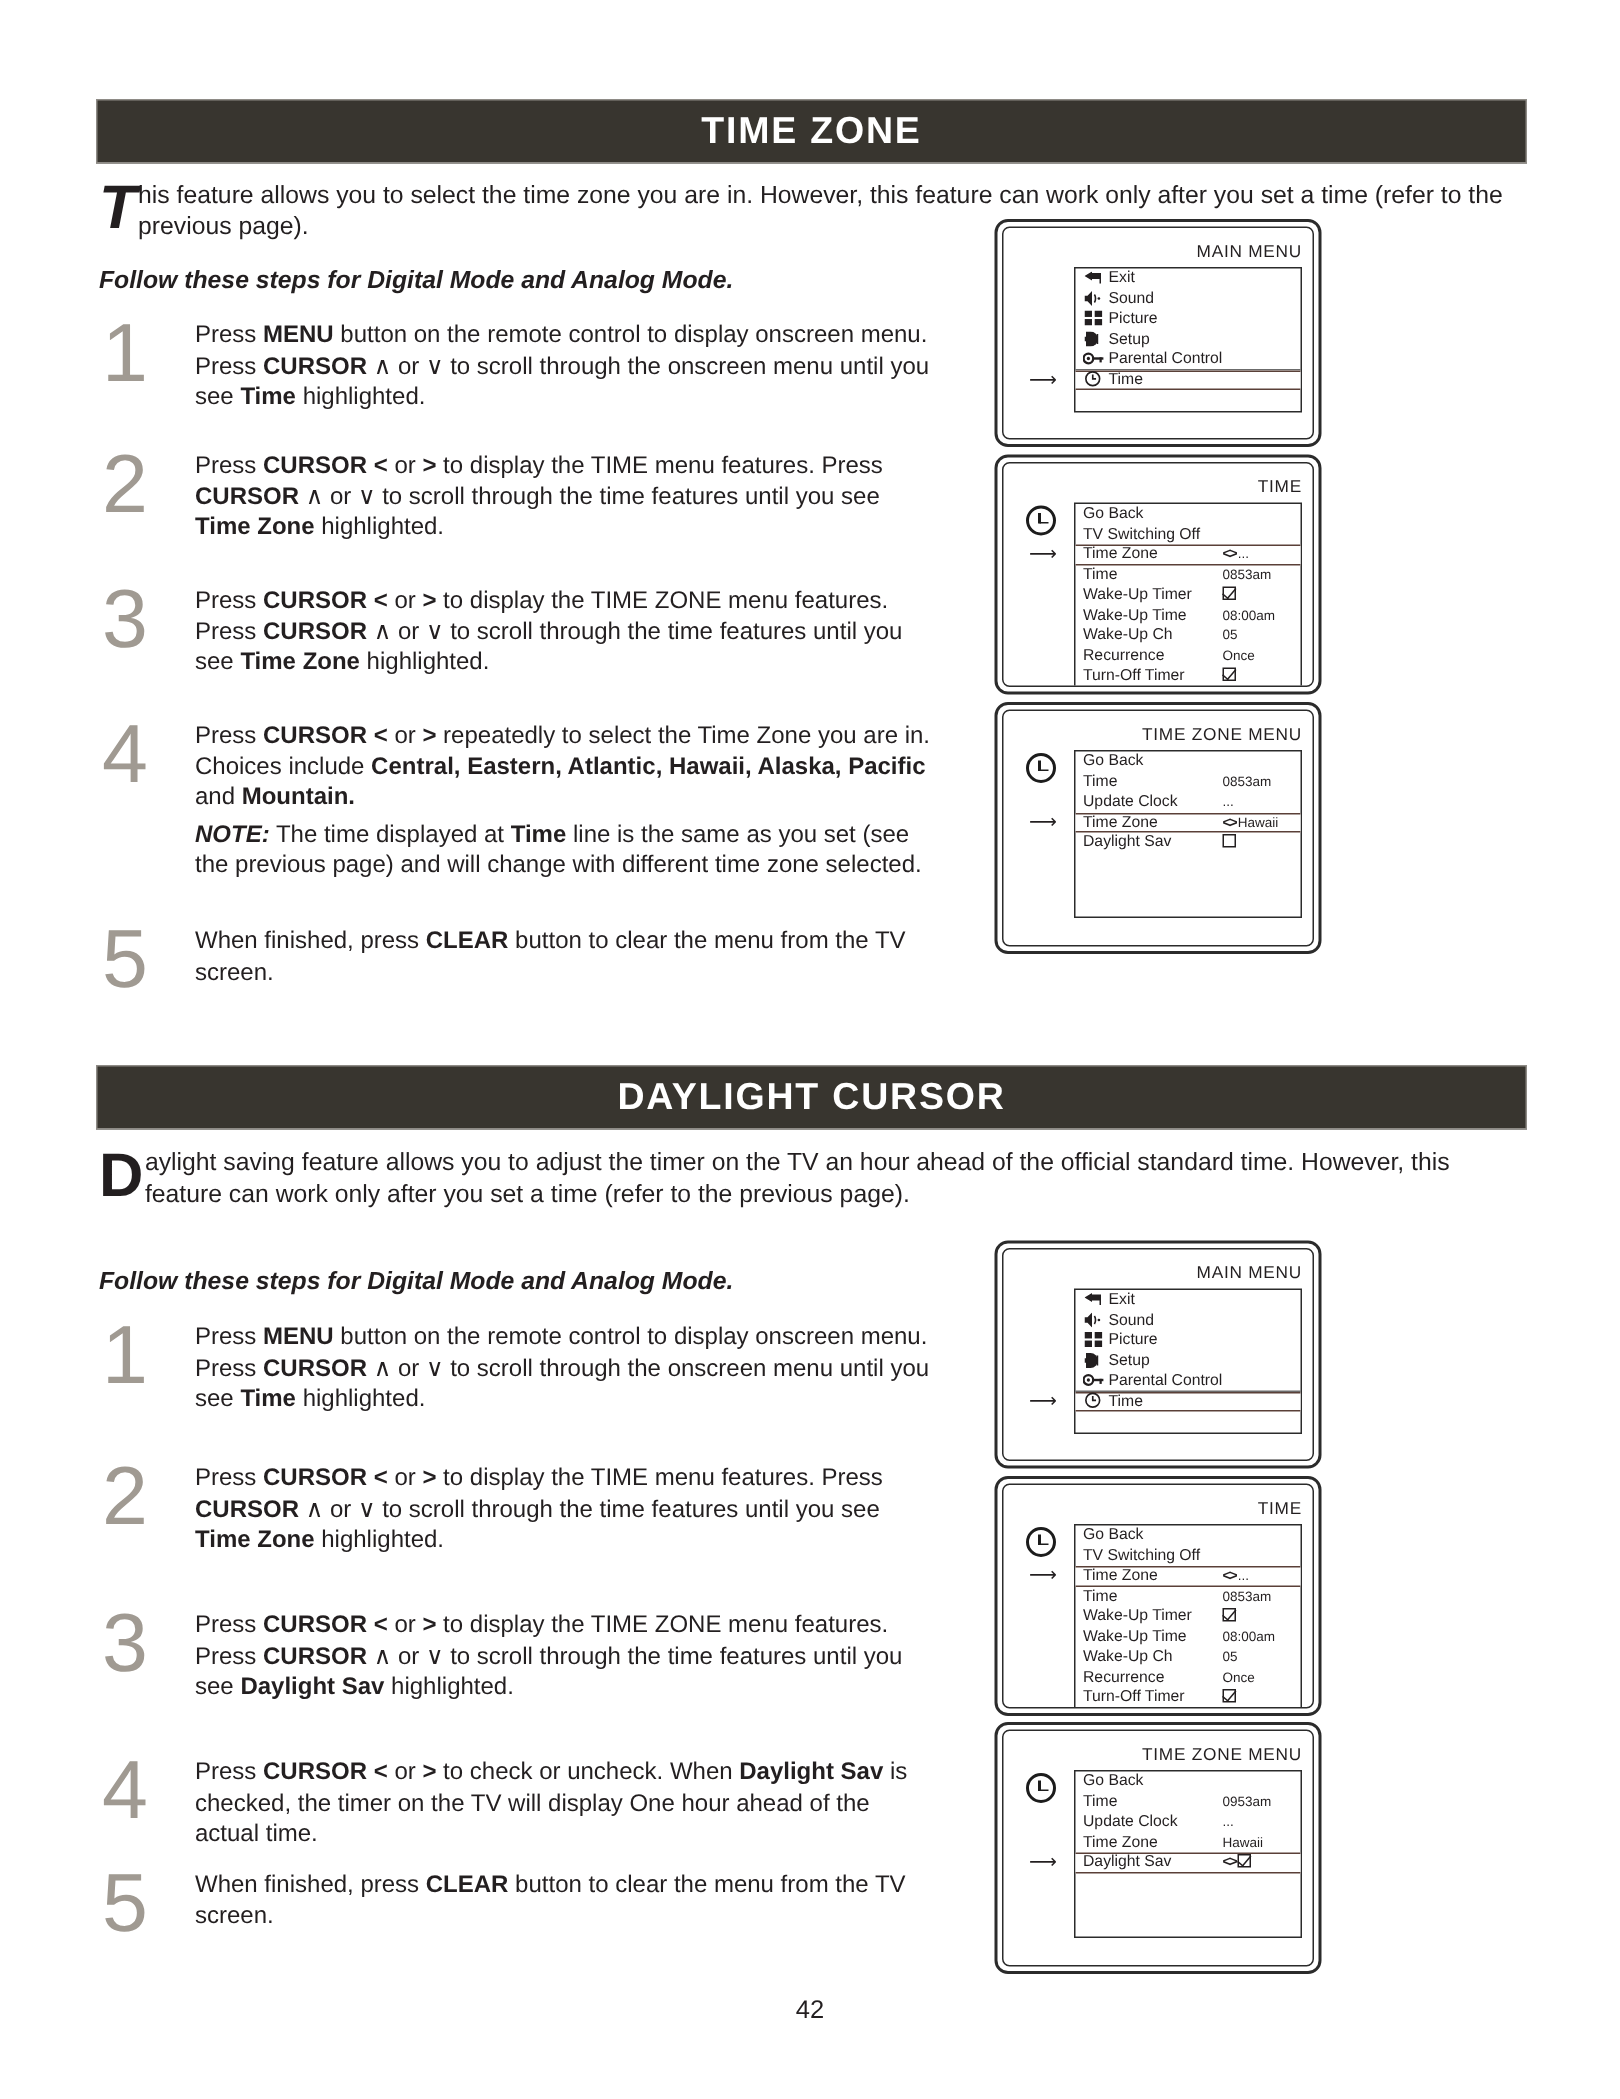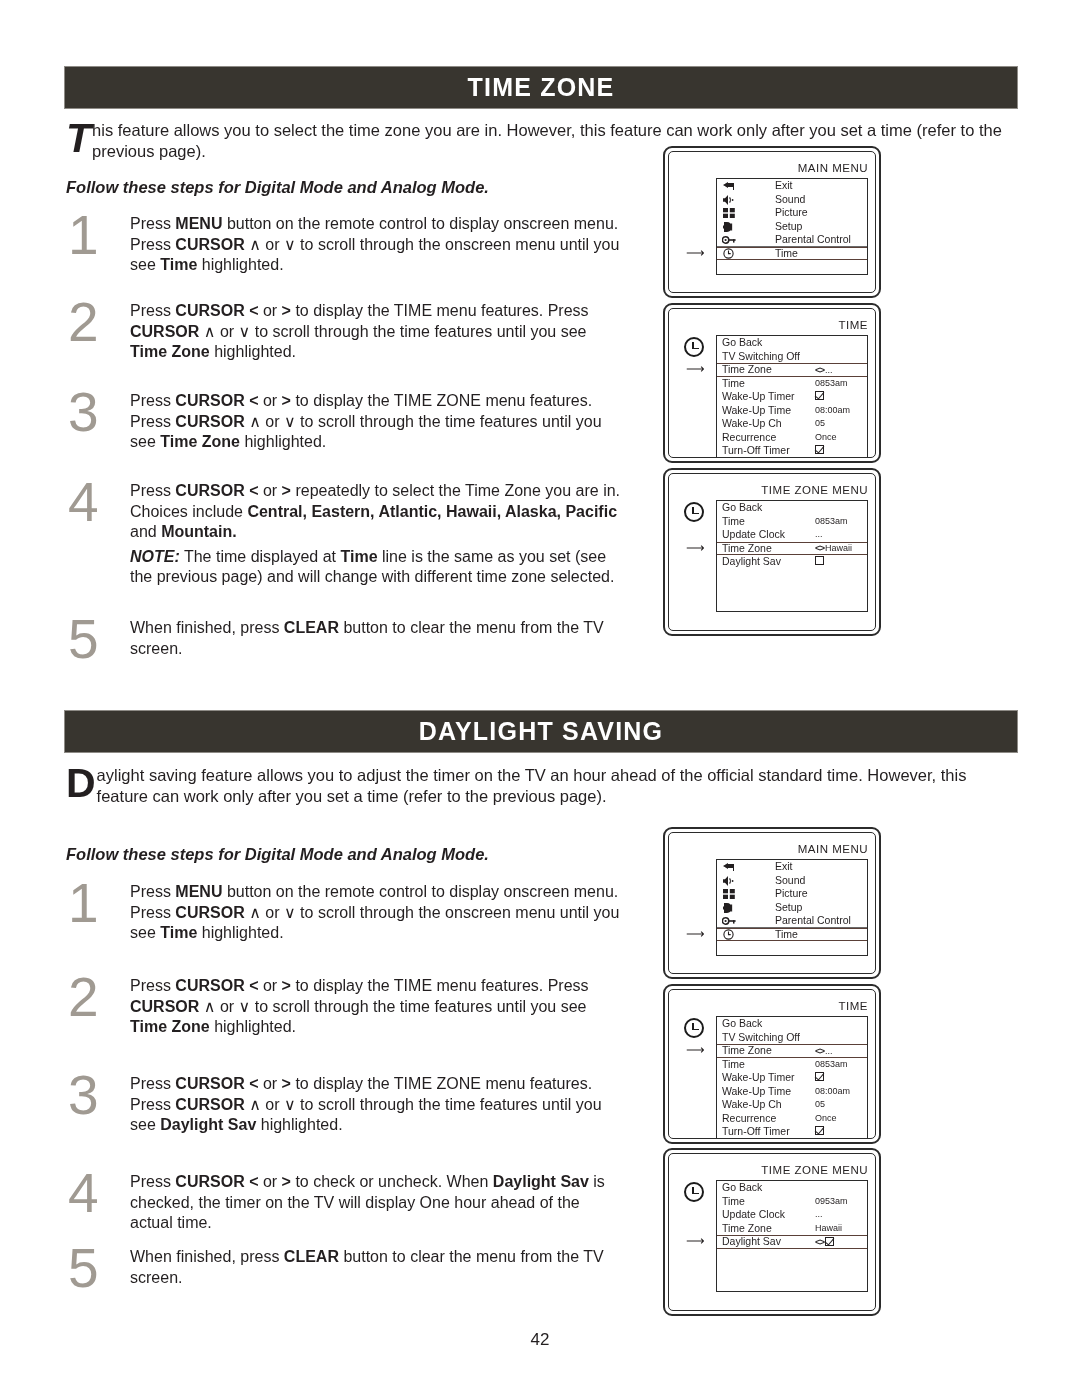--- a/index.html
+++ b/index.html
@@ -128,21 +128,20 @@
   .menu-row {
     display: flex;
     align-items: center;
     font-size: 10.5px;
     line-height: 13.5px;
     height: 13.5px;
     padding: 0 4px 0 5px;
     color: #231f20;
     position: relative;
     white-space: nowrap;
-    gap: 36px;
   }
   .menu-row .label { flex: 0 0 auto; }
   .menu-row .value {
     position: absolute;
     left: 98px;
     font-size: 9px;
   }
   .menu-row.highlight {
     border-top: 1px solid #5a4038;
     border-bottom: 1px solid #5a4038;
@@ -403,21 +402,21 @@
         <div class="menu-row">
             <span class="label">Daylight Sav</span>
             <span class="value"><span class="chk"></span></span>
           </div>
       </div>
     </div>
   </div>
 </div>
 
 <div class="section-bar" style="top:710px;">
-  <span class="bar-text">DAYLIGHT SAVING</span>
+  <span class="bar-text">DAYLIGHT CURSOR</span>
 </div>
 
 <div class="intro" style="top:765px; left:66px; width:952px;">
   <span class="dropcap plain">D</span>
   <span>aylight saving feature allows you to adjust the timer on the TV an hour ahead of the official standard time. However, this feature can work only after you set a time (refer to the previous page).</span>
 </div>
 
 <div class="follow-head" style="top:845px; left:66px;">Follow these steps for Digital Mode and Analog Mode.</div>
 
 <div class="steps" style="top:878px; left:62px; width:560px;">

